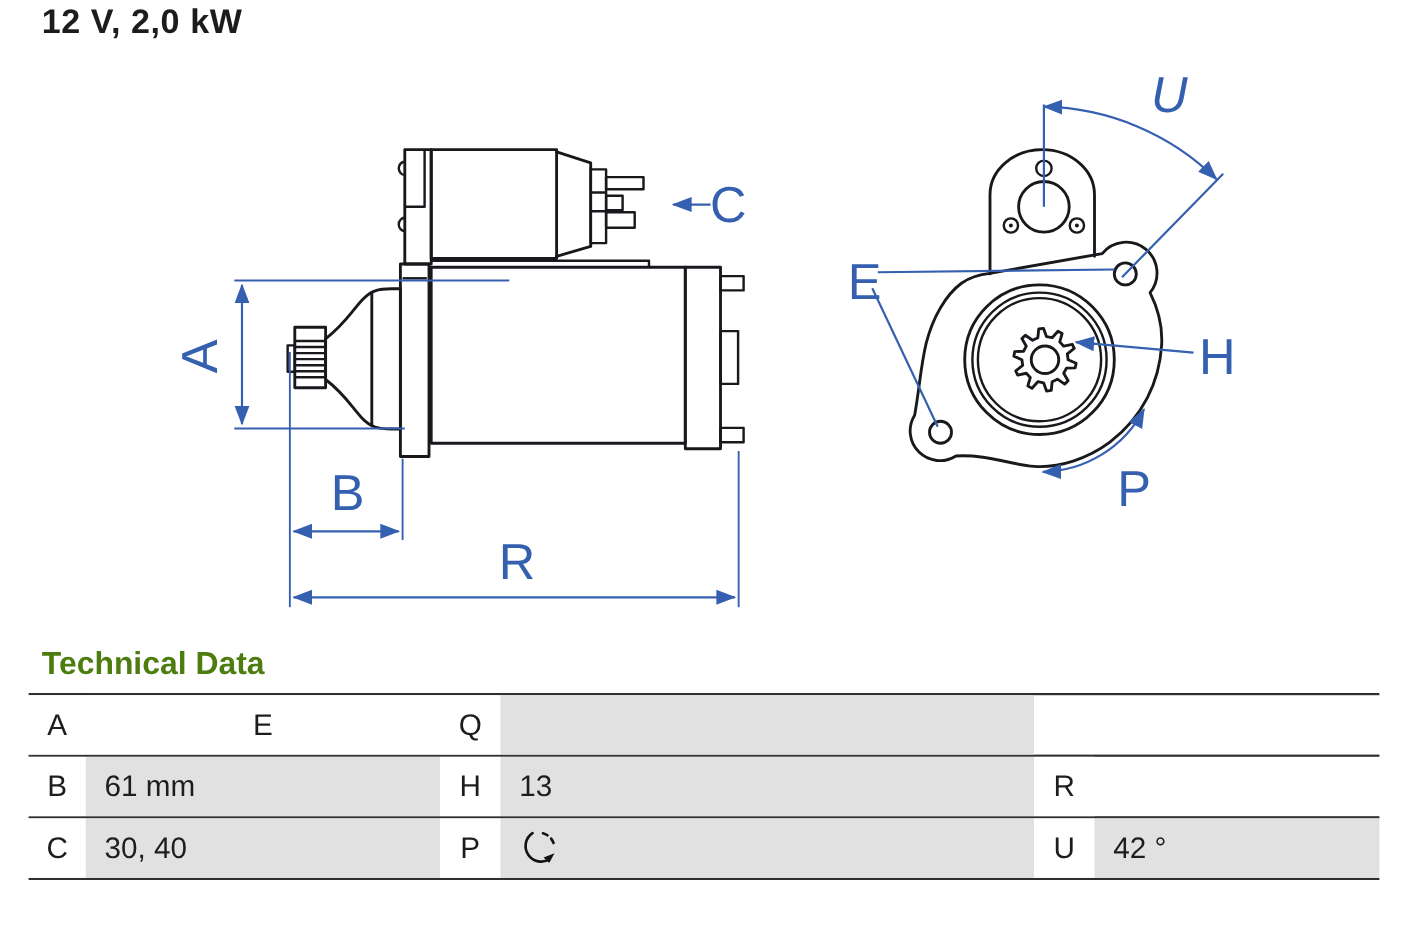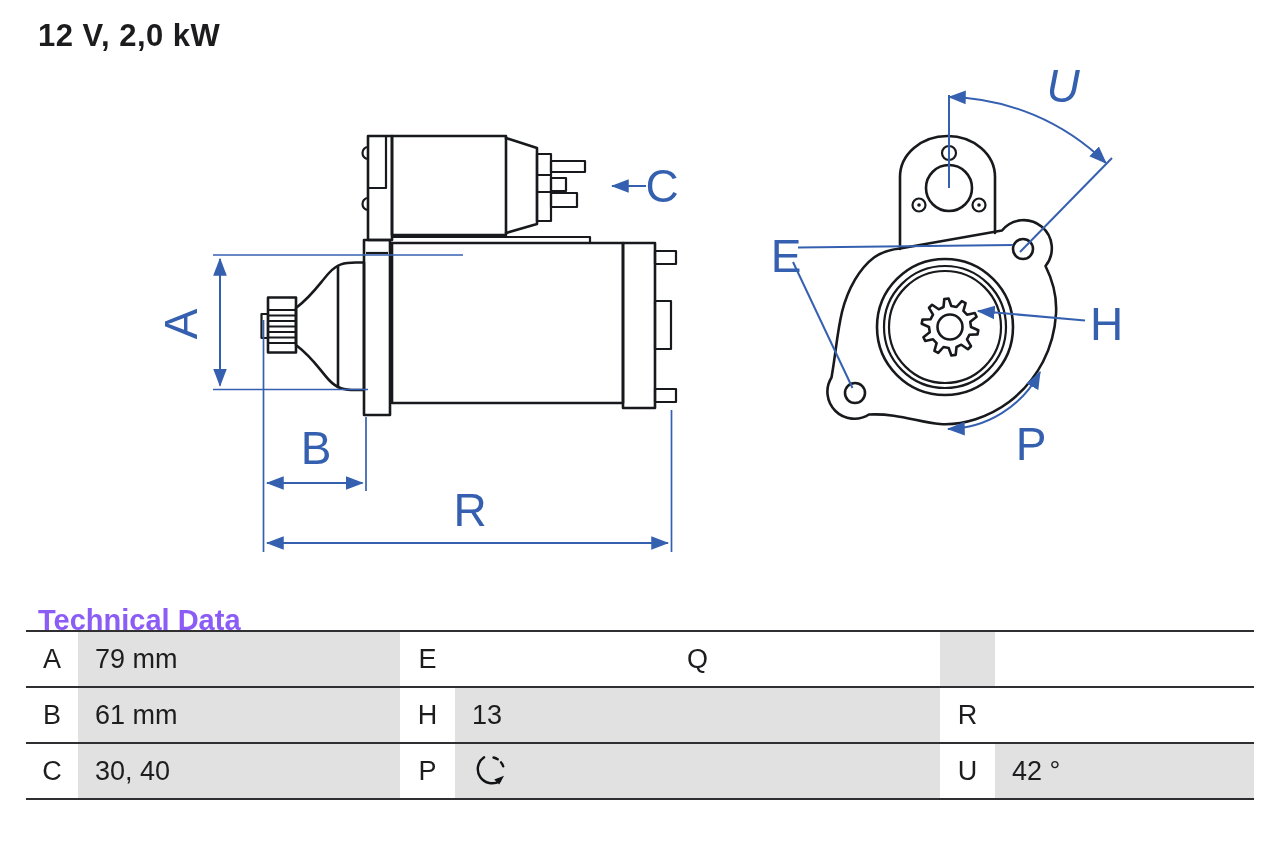--- a/index.html
+++ b/index.html
@@ -1,33 +1,33 @@
 <!DOCTYPE html>
 <html><head>
 <meta charset="utf-8">
 <style>
   html,body{margin:0;padding:0;}
   body{
     width:1280px;height:853px;position:relative;background:#ffffff;
     font-family:"Liberation Sans",sans-serif;overflow:hidden;
   }
   .page-title{
-    position:absolute;left:38px;top:18px;
+    position:absolute;left:38px;top:2px;
     font-size:31px;font-weight:700;color:#1c1c1e;letter-spacing:.5px;
   }
   #diagram{position:absolute;left:0;top:0;}
   .part{stroke:#17191d;fill:none;stroke-width:2.6;stroke-linejoin:round;stroke-linecap:round;}
   .part-thin{stroke:#17191d;fill:none;stroke-width:2.2;stroke-linejoin:round;}
   .part-fill{fill:#17191d;stroke:none;}
   .dim{stroke:#3560b0;fill:none;stroke-width:2;}
   .dim-ext{stroke:#3560b0;fill:none;stroke-width:1.7;}
   .dim-text{fill:#3560b0;font-family:"Liberation Sans",sans-serif;font-size:46px;font-weight:400;}
   .tech-heading{
     position:absolute;left:38px;top:588px;
-    font-size:29px;font-weight:700;color:#8b5cf6;margin-top:16px;
+    font-size:29px;font-weight:700;color:#4d7c0f;
   }
   .tbl{
     position:absolute;left:26px;top:630px;width:1228px;
     border-top:2px solid #2f2f31;
   }
   .tr{
     display:grid;
     grid-template-columns:52px 322px 55px 485px 55px 259px;
     height:54px;border-bottom:2px solid #2f2f31;
   }
@@ -147,21 +147,20 @@
     <path class="dim" d="M948,429 A106,106 0 0 0 1040,372" marker-start="url(#ah)" marker-end="url(#ah)"></path>
     <text class="dim-text" x="1031" y="460" text-anchor="middle">P</text>
   </g>
 </svg>
 
 <div class="tech-heading">Technical Data</div>
 
 <div class="tbl">
   <div class="tr">
     <div class="td k">A</div>
-    <div class="td v">79 mm</div>
     <div class="td k">E</div>
     <div class="td k">Q</div>
     <div class="td v"></div>
   </div>
   <div class="tr">
     <div class="td k">B</div>
     <div class="td v">61 mm</div>
     <div class="td k">H</div>
     <div class="td v">13</div>
     <div class="td k">R</div>

